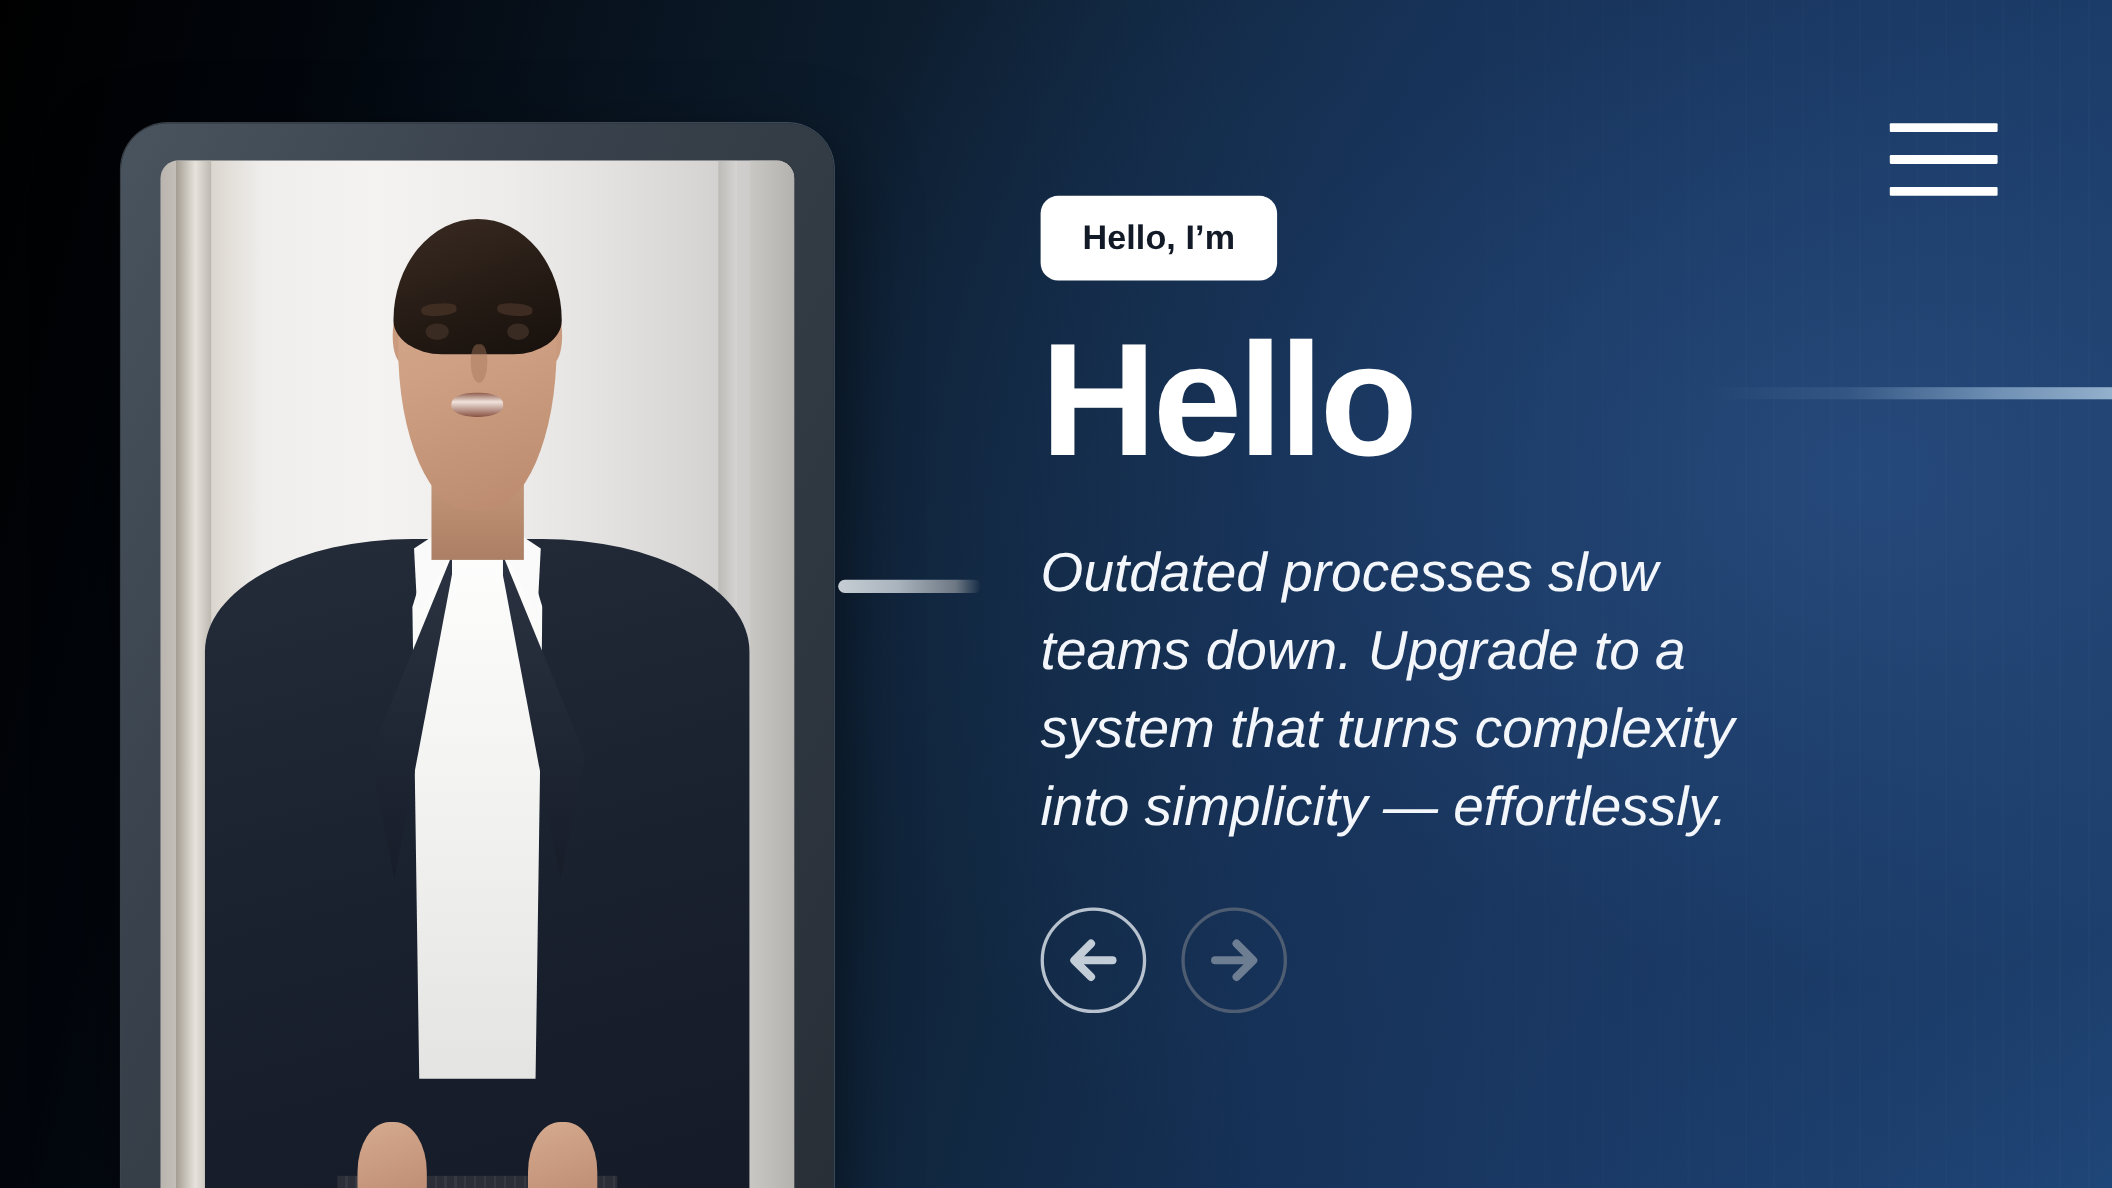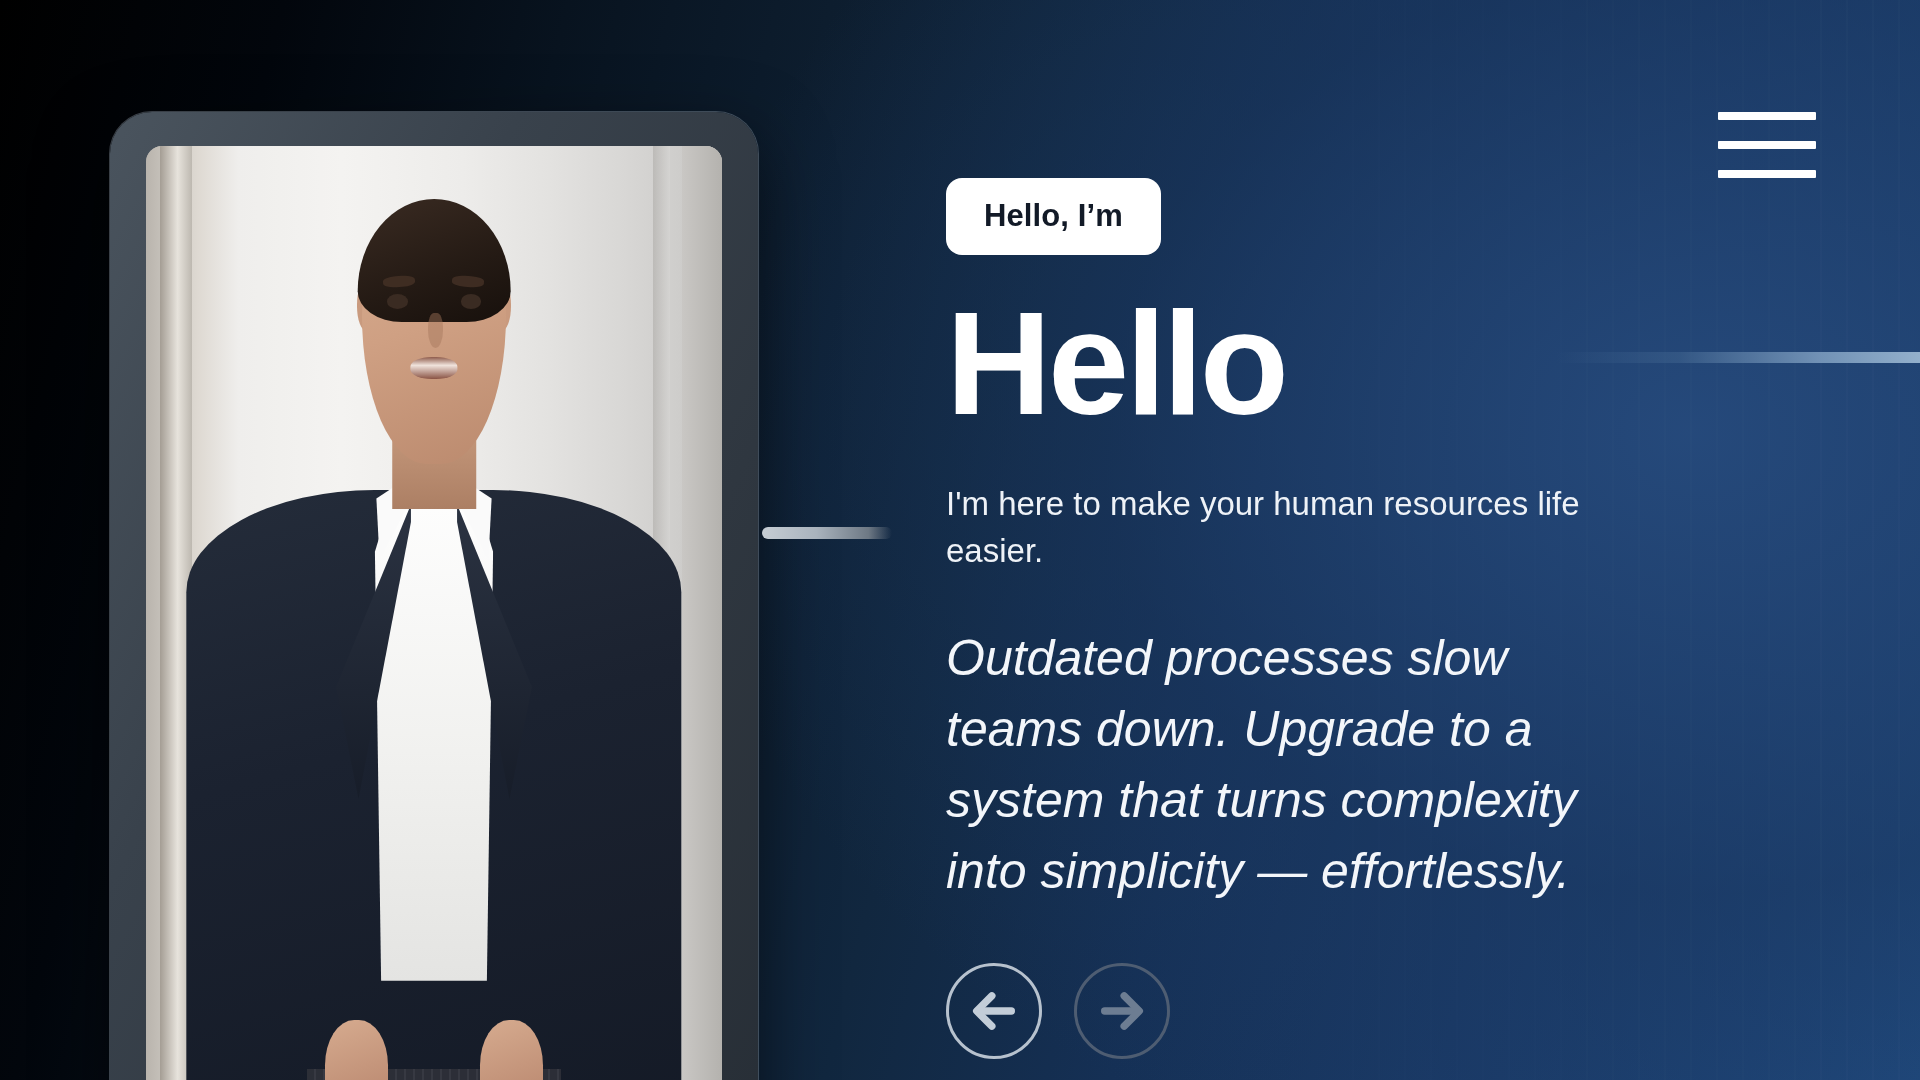--- a/index.html
+++ b/index.html
@@ -301,21 +301,20 @@
 
   <div id="bar-left"></div>
   <div id="bar-right"></div>
 
   <div id="content">
 
     <div id="hello-badge">Hello, I’m</div>
 
     <div id="name">Hello</div>
 
-    <div id="subtitle">I'm here to make your human resources life easier.</div>
 
     <div id="pitch">Outdated processes slow teams down. Upgrade to a system that turns complexity into simplicity — effortlessly.</div>
 
     <div id="nav">
       <div class="nav-btn" id="nav-prev">
         <svg viewBox="0 0 24 24">
           <line x1="20" y1="12" x2="4.5" y2="12"></line>
           <polyline points="11,5 4,12 11,19"></polyline>
         </svg>
       </div>

